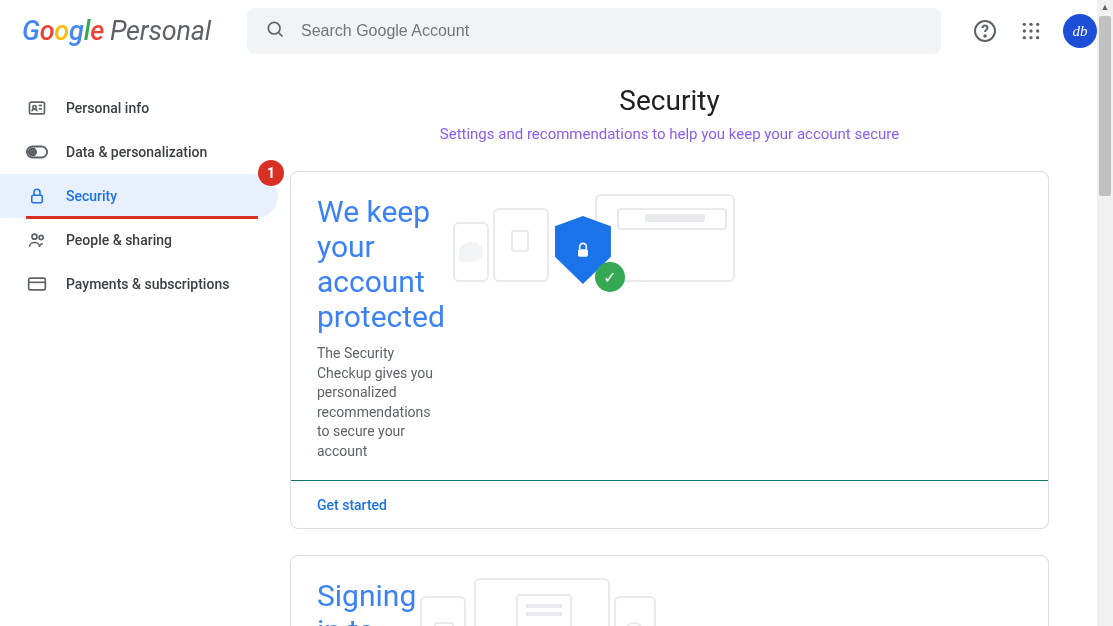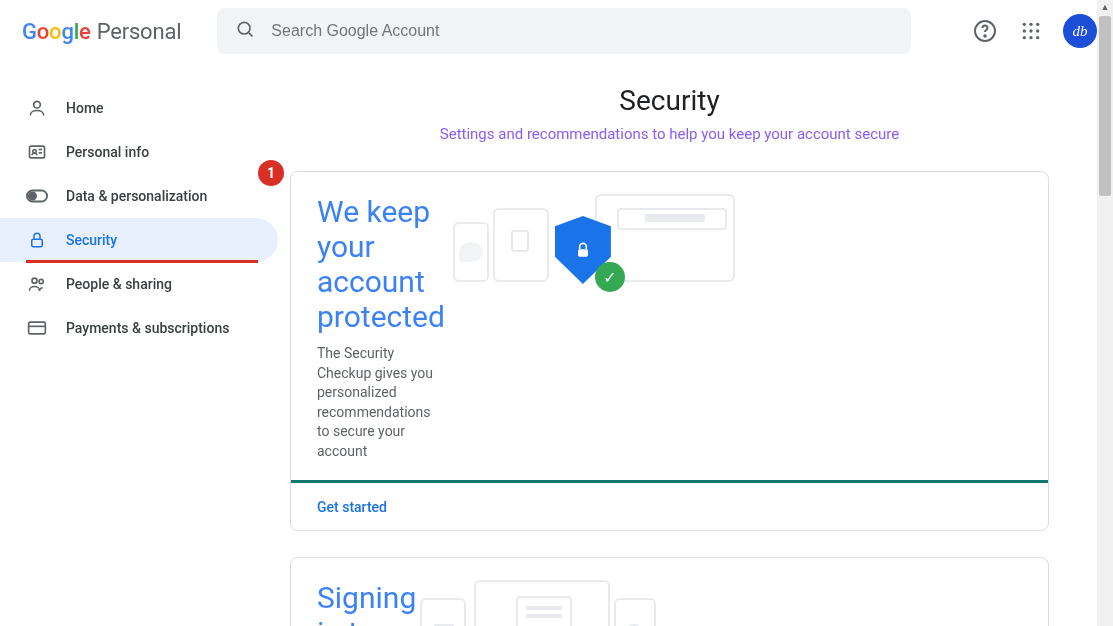--- a/index.html
+++ b/index.html
@@ -31,21 +31,21 @@
   }
   .scrollbar .btn.up{ top:0;}
   .header {
     display: flex;
     align-items: center;
     padding: 8px 16px 8px 22px;
     gap: 20px;
   }
   .logo {
     display: flex; align-items: baseline; gap: 4px;
-    font-size: 22px; font-weight: 500; letter-spacing: -0.2px;
+    font-size: 27px; font-weight: 500; letter-spacing: -0.2px; font-style: italic;
   }
   .logo .g1{color:#4285F4;} .logo .g2{color:#EA4335;} .logo .g3{color:#FBBC05;}
   .logo .g4{color:#4285F4;} .logo .g5{color:#34A853;} .logo .g6{color:#EA4335;}
   .logo .acct{color:#5f6368; font-weight:400; margin-left:2px;}
   .search {
     flex: 0 0 694px;
     height: 46px;
     background: #f1f3f4;
     border-radius: 8px;
     display: flex; align-items: center;
@@ -150,21 +150,21 @@
   .card-desc {
     font-size:14px; color:#5f6368;
     max-width: 330px;
     line-height:1.4;
   }
   .card-illus {
     width: 300px;
     position:relative;
   }
   .card-footer {
-    border-top:3px solid #0f766e;
+    border-top:1px solid #0f766e;
     padding: 14px 26px;
   }
   .link {
     color:#1a73e8;
     font-size:14px; font-weight:500;
     text-decoration:none;
     cursor:pointer;
   }
   
   .illus1, .illus2 { position:relative; width:100%; height:100%; min-height:100px;}
@@ -256,29 +256,20 @@
           <circle cx="12" cy="20" r="2"></circle>
           <circle cx="20" cy="20" r="2"></circle>
         </svg>
     </div>
     <div class="avatar">db</div>
   </div>
 </div>
 
 <div class="body">
   <div class="sidebar">
-    <div class="nav-item">
-      <span class="nicon">
-        <svg width="20" height="20" viewBox="0 0 24 24" fill="none" stroke="#5f6368" stroke-width="2">
-            <circle cx="12" cy="8" r="4"></circle>
-            <path d="M4 21c0-4 4-6 8-6s8 2 8 6"></path>
-          </svg>
-      </span>
-      <span>Home</span>
-    </div>
     <div class="nav-item">
       <span class="nicon">
         <svg width="20" height="20" viewBox="0 0 24 24" fill="none" stroke="#5f6368" stroke-width="2">
             <rect x="3" y="5" width="18" height="14" rx="2"></rect>
             <circle cx="9" cy="11" r="2"></circle>
             <path d="M6 16c0-1.5 1.5-2.5 3-2.5s3 1 3 2.5"></path>
             <line x1="14" y1="9" x2="18" y2="9"></line>
             <line x1="14" y1="13" x2="18" y2="13"></line>
           </svg>
       </span>

